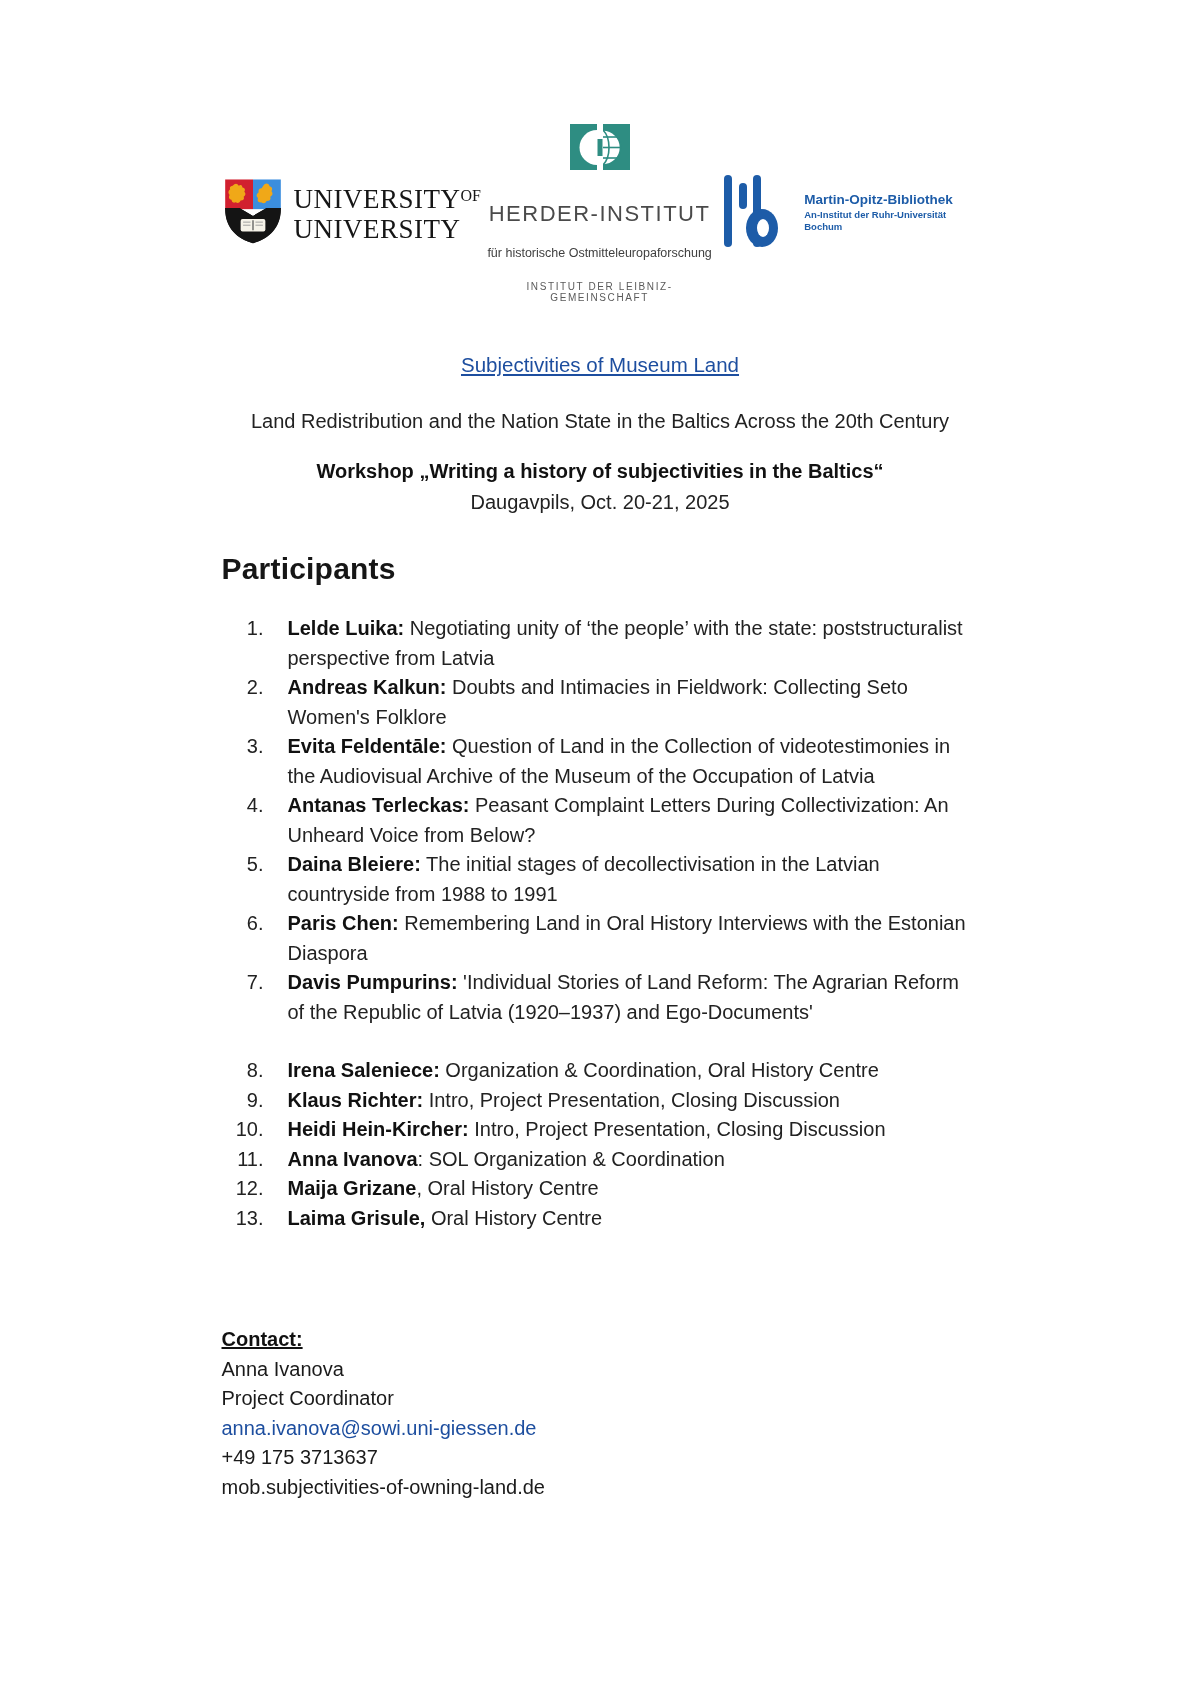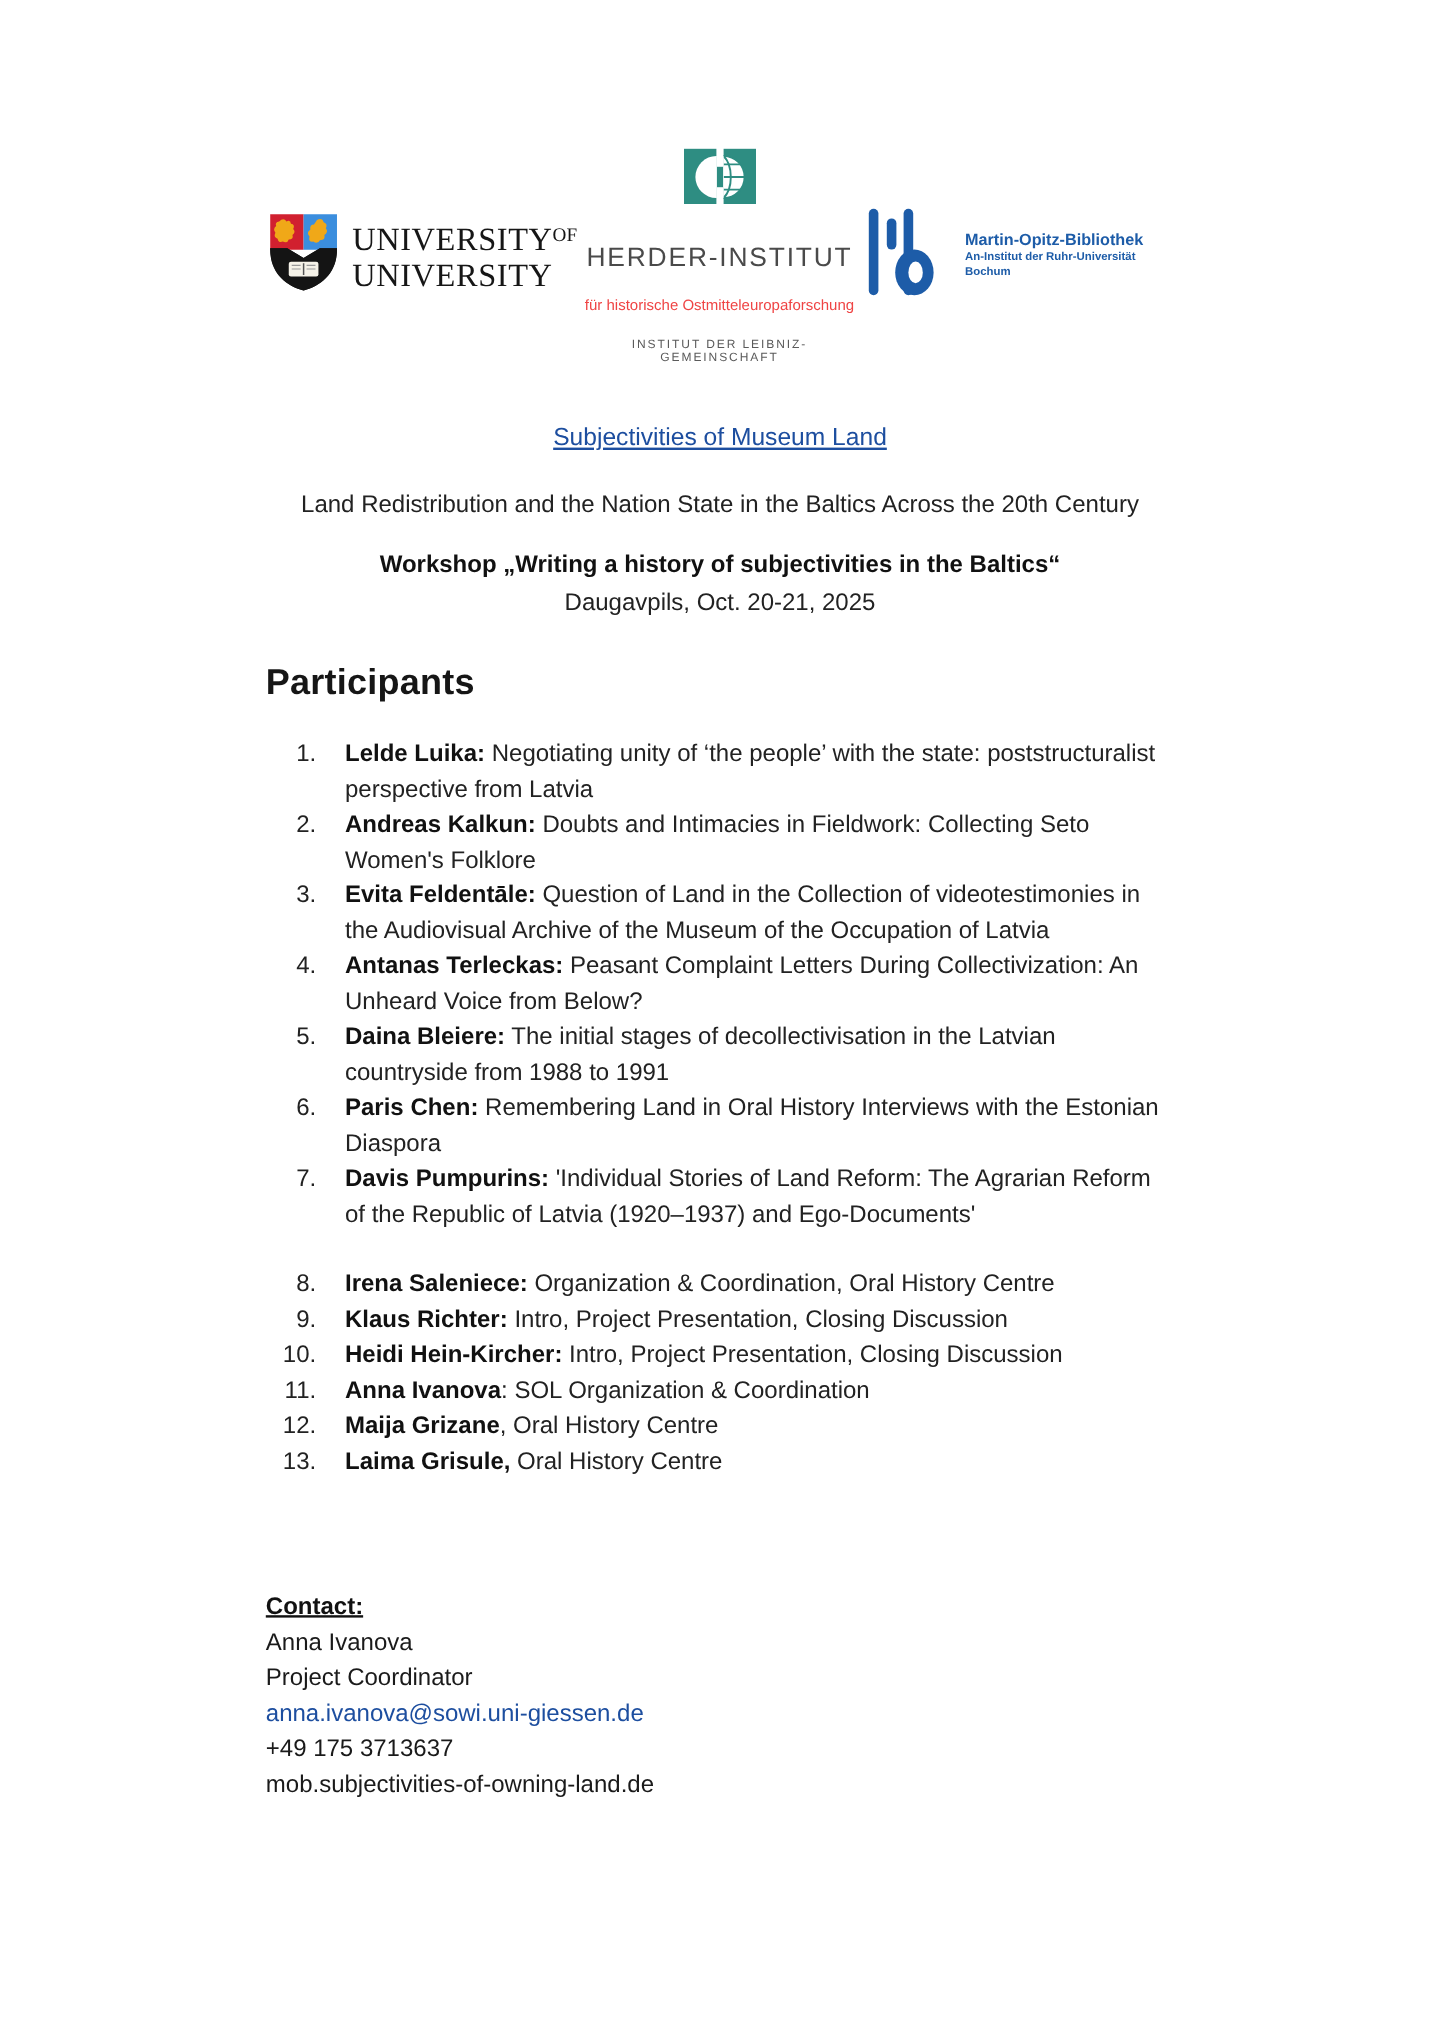--- a/index.html
+++ b/index.html
@@ -24,21 +24,21 @@
 
   .uob{gap:10px;}
   .uob-text{
     font-family:"Liberation Serif","DejaVu Serif",serif;
     font-size:27px;line-height:30px;color:#161616;letter-spacing:.5px;font-weight:400;
   }
   .uob-text .of{font-size:16px;vertical-align:7px;letter-spacing:0;}
 
   .herder{flex-direction:column;align-items:center;text-align:center;gap:16px;}
   .herder-name{font-size:22px;color:#4a4a4a;letter-spacing:1.5px;margin-top:7px;}
-  .herder-sub1{font-size:12.5px;color:#ef4444;margin-top:3px;}
+  .herder-sub1{font-size:12.5px;color:#404040;margin-top:3px;}
   .herder-sub2{font-size:10px;color:#5a5a5a;letter-spacing:1.6px;margin-top:5px;}
 
   .mob{gap:24px;}
   .mob-text{line-height:1.25;}
   .mob-name{font-size:13.5px;font-weight:bold;color:var(--mob-blue);}
   .mob-sub{font-size:9.5px;font-weight:bold;color:var(--mob-blue);}
 
   
   .titles{text-align:center;margin-top:78px;}
   .doc-title{

